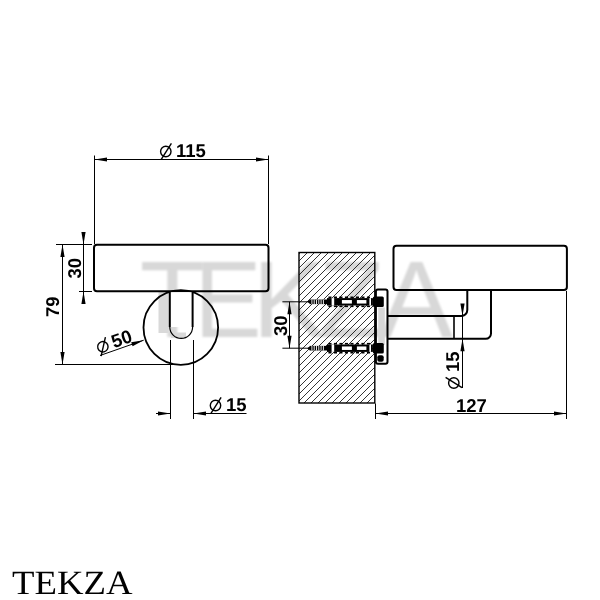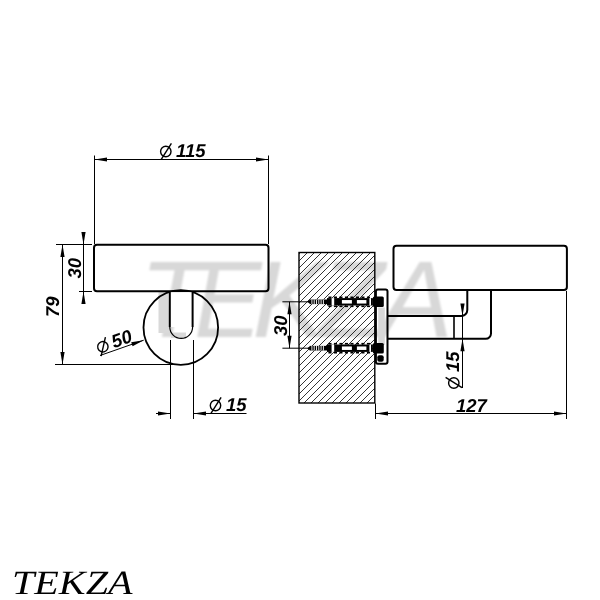--- a/index.html
+++ b/index.html
@@ -1,16 +1,16 @@
 <!DOCTYPE html>
 <html><head>
 <meta charset="utf-8">
 <style>
   html,body{margin:0;padding:0;background:#fff;}
-  #page{position:relative;width:600px;height:600px;background:#fff;overflow:hidden;opacity:0.999;font-style:italic;}
+  #page{position:relative;width:600px;height:600px;background:#fff;overflow:hidden;opacity:0.999;}
   svg{position:absolute;left:0;top:0;}
   text{font-family:"Liberation Sans",sans-serif;text-rendering:geometricPrecision;fill-opacity:0.998;}
   .wm{font-family:"Liberation Serif",serif;}
 </style>
 </head>
 <body>
 <div id="page">
 <svg width="600" height="600" viewBox="0 0 600 600">
 <defs>
   <filter id="soft" x="-5%" y="-5%" width="110%" height="110%">

